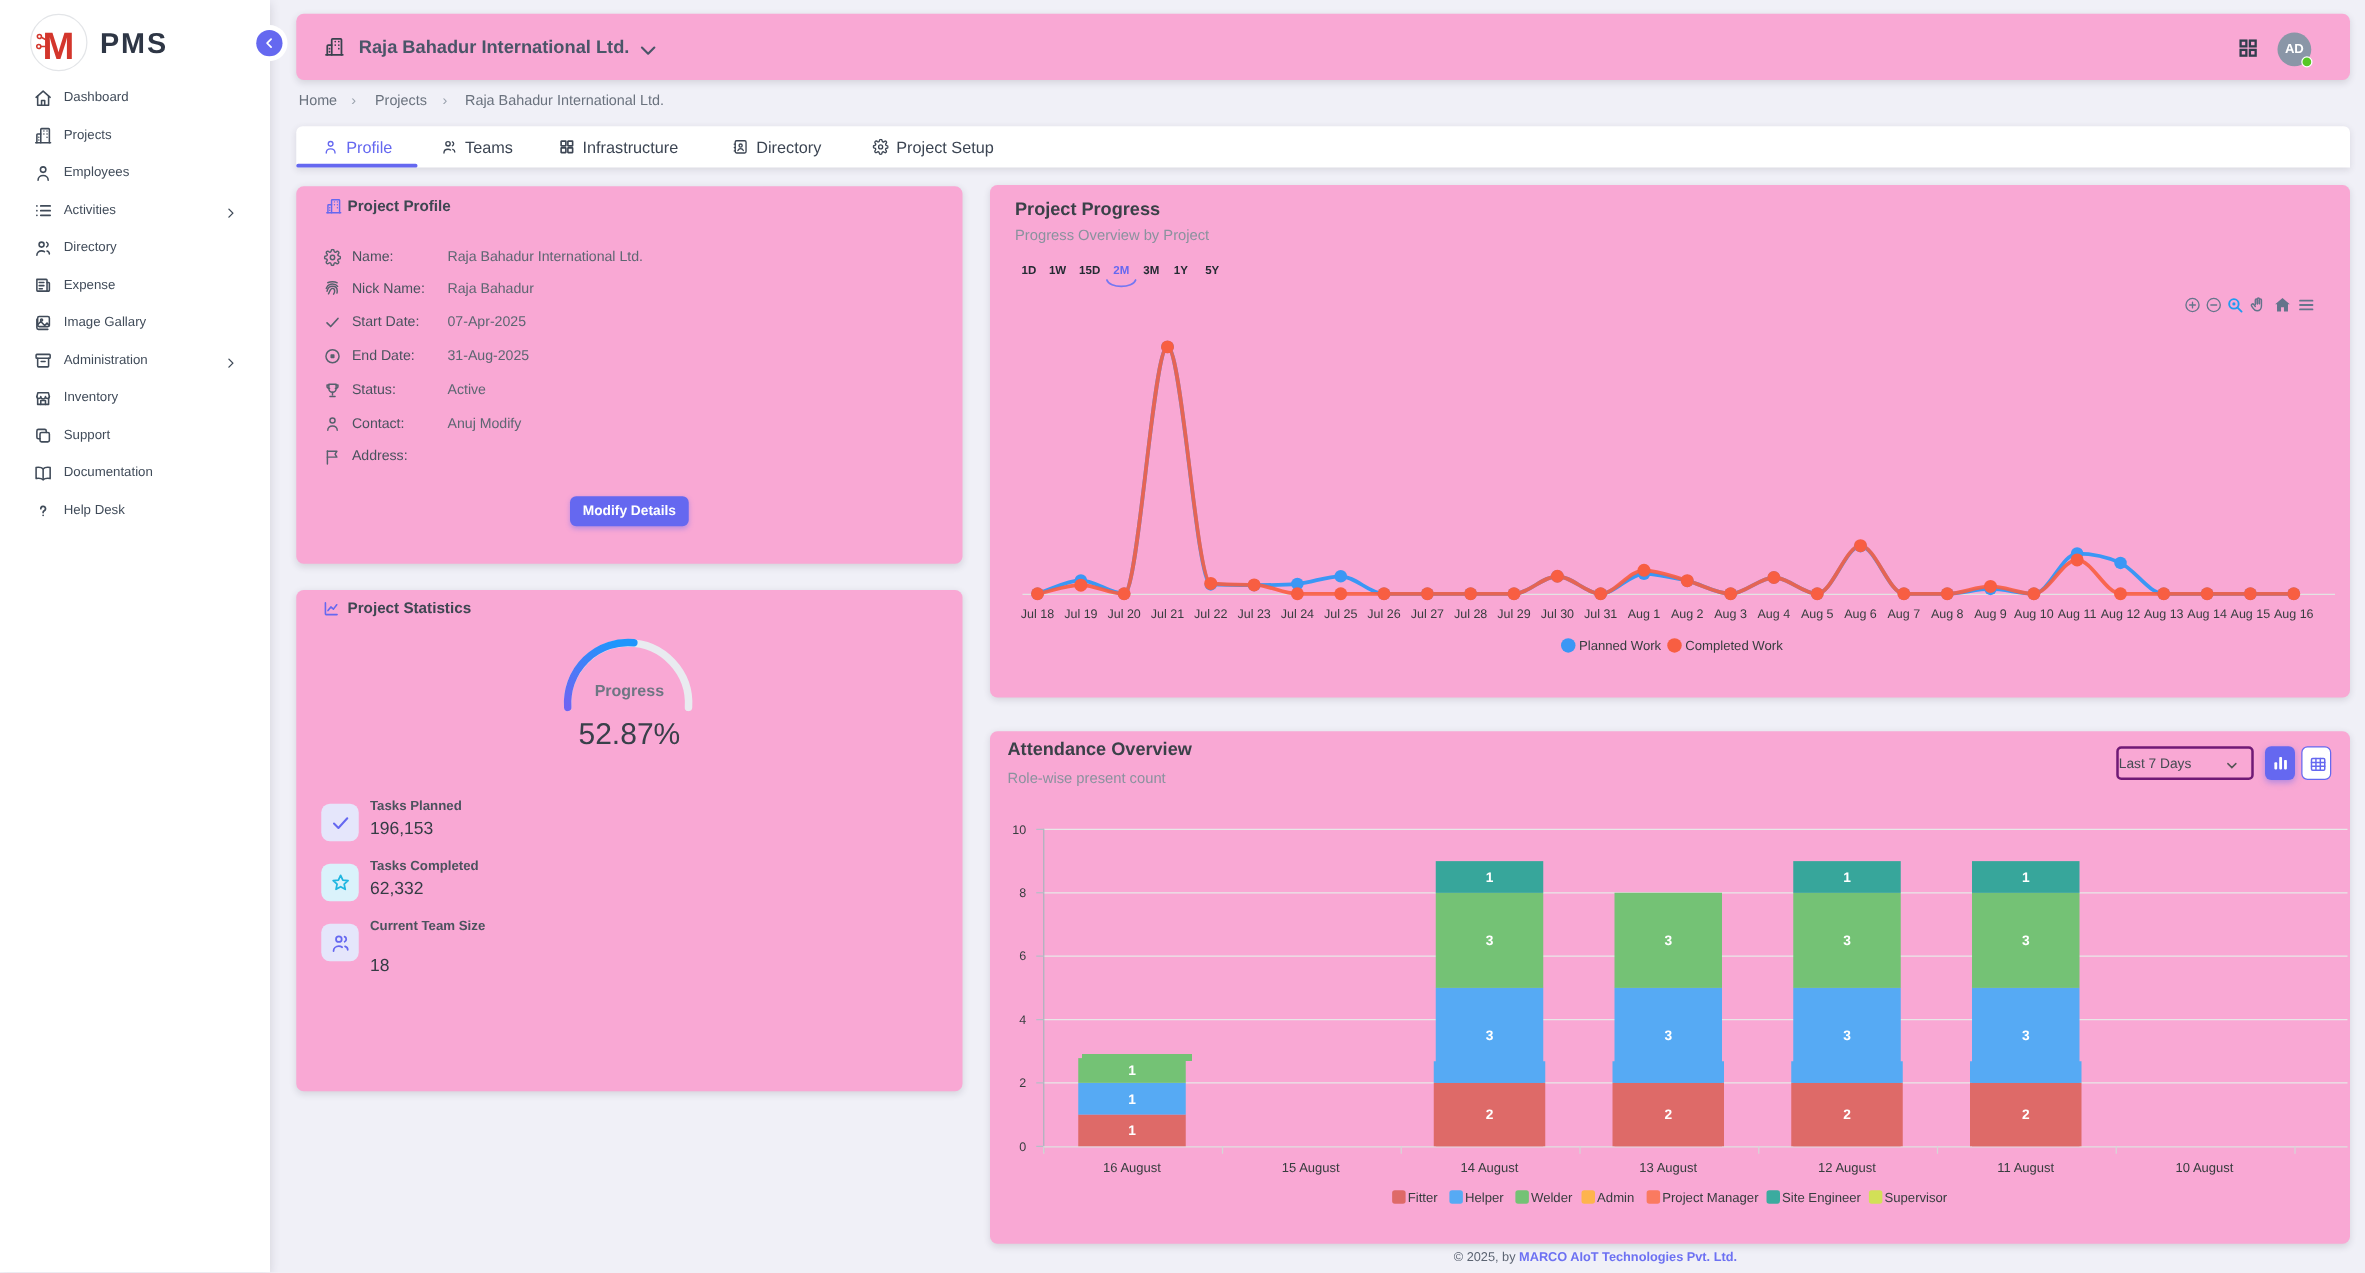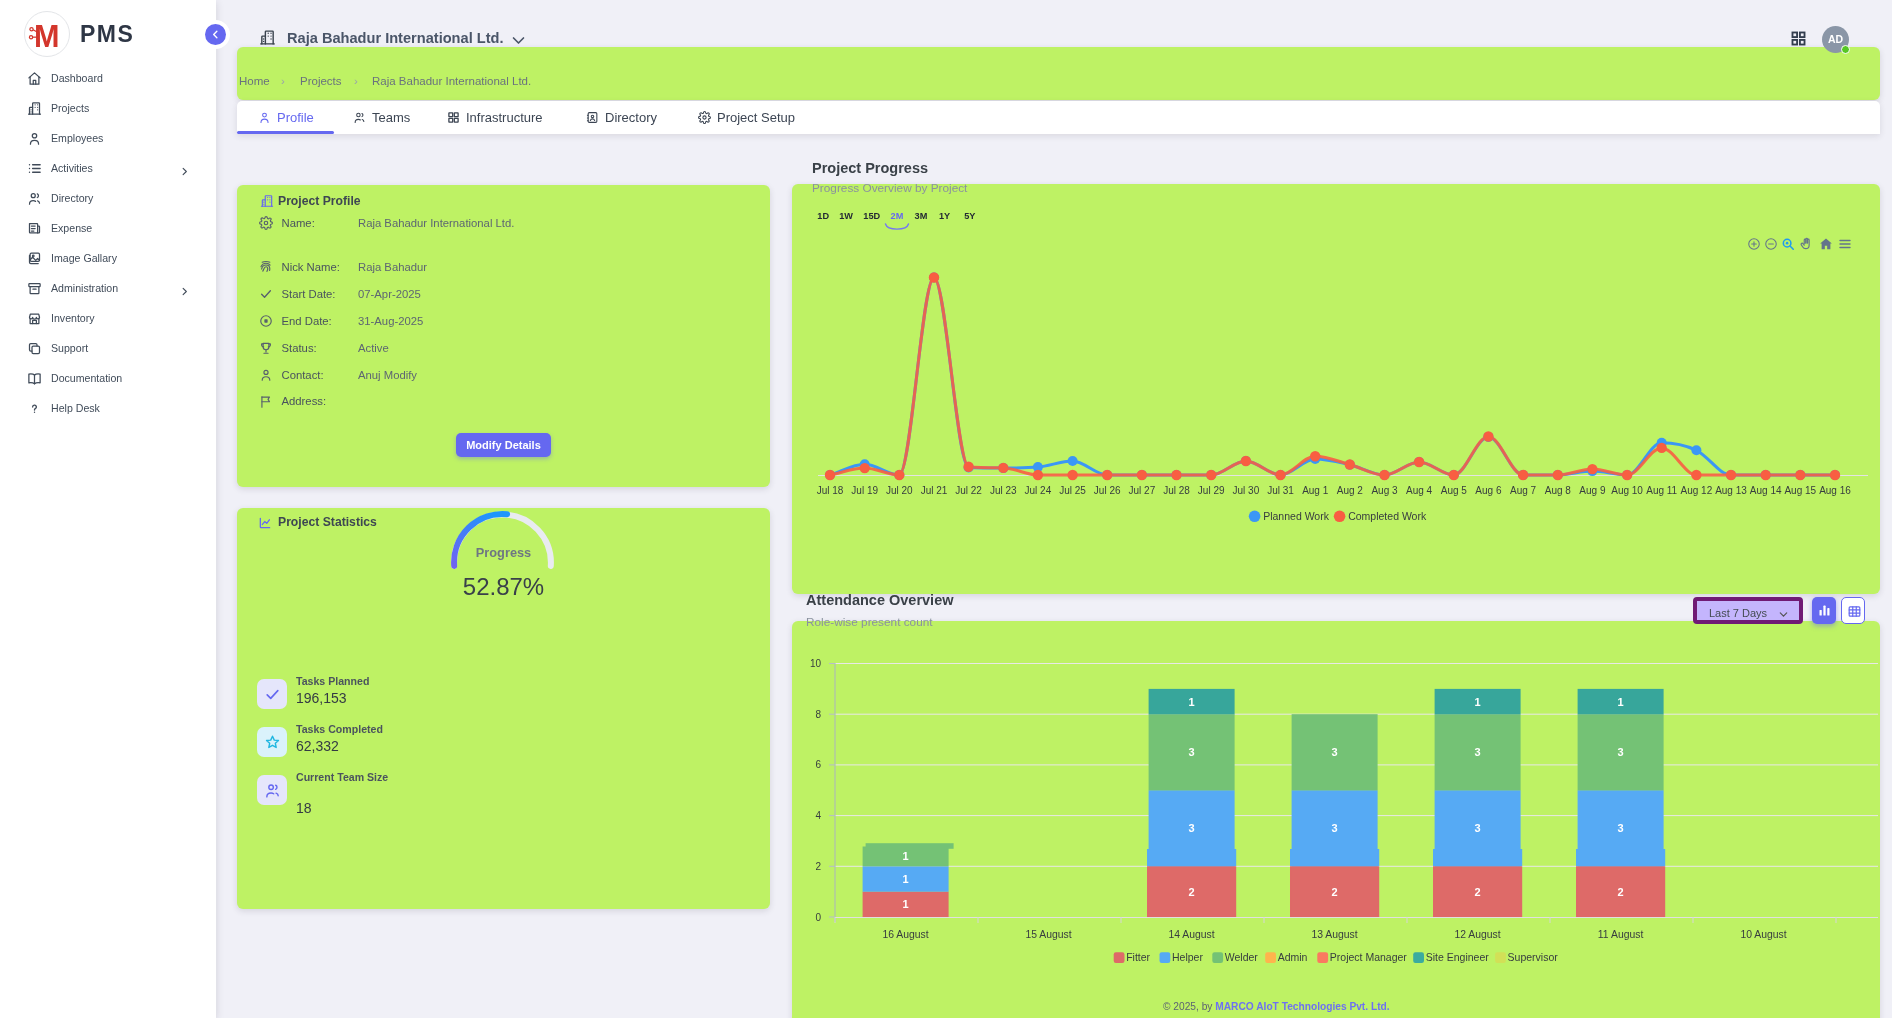--- a/index.html
+++ b/index.html
@@ -1,17 +1,17 @@
 <!DOCTYPE html>
 <html><head><meta charset="utf-8">
 <style>
 * { margin:0; padding:0; box-sizing:border-box; }
 html,body { width:1892px; height:1018px; font-family:"Liberation Sans",sans-serif; background:#f0f0f7; overflow:hidden; position:relative; }
 .abs { position:absolute; }
-.card { position:absolute; background:#bef264; border-radius:6px; box-shadow:0 2px 6px rgba(47,43,61,.14);margin-top:36px; }
+.card { position:absolute; background:#f9a8d4; border-radius:6px; box-shadow:0 2px 6px rgba(47,43,61,.14); }
 .sidebar { position:absolute; left:0; top:0; width:216px; height:1018px; background:#fff; box-shadow:0 2px 8px rgba(47,43,61,.16); }
 .logo-circle { position:absolute; left:24px; top:11px; width:46px; height:46px; border-radius:50%; background:#fff; border:1px solid #e3e5e8; }
 .logo-text { position:absolute; left:80px; top:21px; font-size:23px; font-weight:bold; color:#2e3645; letter-spacing:1.5px; }
 .mitem { position:absolute; left:0; width:216px; height:30px; }
 .mico { position:absolute; left:27px; top:7.5px; width:15px; height:15px; color:#404b59; }
 .mico svg { width:15px; height:15px; }
 .mlab { position:absolute; left:51px; top:9px; font-size:10.6px; color:#404b59; }
 .mchev { position:absolute; left:179px; top:10px; width:11px; height:11px; color:#404b59; }
 .mchev svg { width:11px; height:11px; }
 .toggle-halo { position:absolute; left:201px; top:20px; width:29px; height:29px; border-radius:50%; background:#fff; }
@@ -36,21 +36,21 @@
 .btn-modify { position:absolute; left:219px; top:248px; width:95px; height:24px; background:#6568f0; border-radius:5px; color:#fff; font-size:11px; font-weight:bold; text-align:center; line-height:24px; box-shadow:0 2px 4px rgba(101,104,240,.4); }
 .statrow-box { position:absolute; left:20px; width:30px; height:30px; border-radius:7px; }
 .statrow-box svg { width:17px; height:17px; margin:6.5px; }
 .statlab { position:absolute; left:59px; font-size:10.6px; font-weight:bold; color:#4b535e; }
 .statval { position:absolute; left:59px; font-size:14px; color:#343b44; }
 .rb { position:absolute; top:211px; font-size:9.2px; font-weight:bold; color:#242b33;text-align:right; }
 .rbsel { color:#6568f0; }
 .rbarc { position:absolute; left:884px; top:223px; width:26px; height:10px; }
 .tbico { position:absolute; top:237px; width:14px; height:14px; color:#64748b; }
 .tbico svg { width:14px; height:14px; }
-.select { position:absolute; left:1693px; top:597px; width:110px; height:27px; border:4px solid #701a75; border-radius:4px; background:#c4b5fd; font-size:11px; color:#444b52; line-height:25px; padding-left:12px; }
+.select { position:absolute; left:1693px; top:597px; width:110px; height:27px; border:2px solid #701a75; border-radius:4px; background:#f9a8d4; font-size:11px; color:#444b52; line-height:25px; }
 .select svg { position:absolute; right:10px; top:8px; width:11px; height:11px; color:#555; }
 .sqbtn { position:absolute; top:597px; width:24px; height:27px; border-radius:5px; }
 .sqbtn svg { width:15px; height:15px; margin:6px 4.5px; }
 .footer { position:absolute; top:1001px; left:1163px; width:730px; text-align:left; font-size:10.2px; color:#5c6472; }
 .footer b { color:#6d71f2; font-weight:600; }
 </style></head>
 <body>
 
 <div class="sidebar">
   <div class="logo-circle">
@@ -247,21 +247,21 @@
 
 <div class="card" style="left:237px;top:149px;width:533px;height:302px">
   <span class="ctico" style="left:23px;top:9px"><svg viewBox="0 0 24 24" fill="none" stroke="currentColor" stroke-width="2" stroke-linecap="round" stroke-linejoin="round">
         <path d="M9 21V4a1 1 0 0 1 1-1h9a1 1 0 0 1 1 1v17"></path>
         <path d="M13 6h.01M17 6h.01M13 10h.01M17 10h.01M17 14h.01"></path>
         <path d="M4 21V11a1 1 0 0 1 1-1h4"></path>
         <path d="M6.5 14h.01M6.5 17.5h.01"></path>
         <path d="M2.5 21h19"></path>
       </svg></span>
   <div class="cardtitle" style="left:41px;top:9px">Project Profile</div>
-<div class="prow" style="top:26px">
+<div class="prow" style="top:45px">
       <span class="pico"><svg viewBox="0 0 24 24" fill="none" stroke="currentColor" stroke-width="2" stroke-linecap="round" stroke-linejoin="round">
           <circle cx="12" cy="12" r="3"></circle>
           <path d="M19.4 15a1.7 1.7 0 0 0 .3 1.9l.1.1a2 2 0 1 1-2.8 2.8l-.1-.1a1.7 1.7 0 0 0-1.9-.3 1.7 1.7 0 0 0-1 1.5V21a2 2 0 1 1-4 0v-.1a1.7 1.7 0 0 0-1-1.6 1.7 1.7 0 0 0-1.9.3l-.1.1a2 2 0 1 1-2.8-2.8l.1-.1a1.7 1.7 0 0 0 .3-1.9 1.7 1.7 0 0 0-1.5-1H3a2 2 0 1 1 0-4h.1a1.7 1.7 0 0 0 1.6-1 1.7 1.7 0 0 0-.3-1.9l-.1-.1a2 2 0 1 1 2.8-2.8l.1.1a1.7 1.7 0 0 0 1.9.3h.1a1.7 1.7 0 0 0 1-1.5V3a2 2 0 1 1 4 0v.1a1.7 1.7 0 0 0 1 1.5 1.7 1.7 0 0 0 1.9-.3l.1-.1a2 2 0 1 1 2.8 2.8l-.1.1a1.7 1.7 0 0 0-.3 1.9v.1a1.7 1.7 0 0 0 1.5 1H21a2 2 0 1 1 0 4h-.1a1.7 1.7 0 0 0-1.5 1z"></path>
         </svg></span>
       <span class="plab">Name:</span>
       <span class="pval">Raja Bahadur International Ltd.</span>
     </div>
 <div class="prow" style="top:70px">
       <span class="pico"><svg viewBox="0 0 24 24" fill="none" stroke="currentColor" stroke-width="2" stroke-linecap="round" stroke-linejoin="round">
           <path d="M6.5 19c2-3 2-7.5 5.5-7.5 2 0 3 1.5 3 3.5 0 1.5-.5 3-1.5 4.5"></path>

